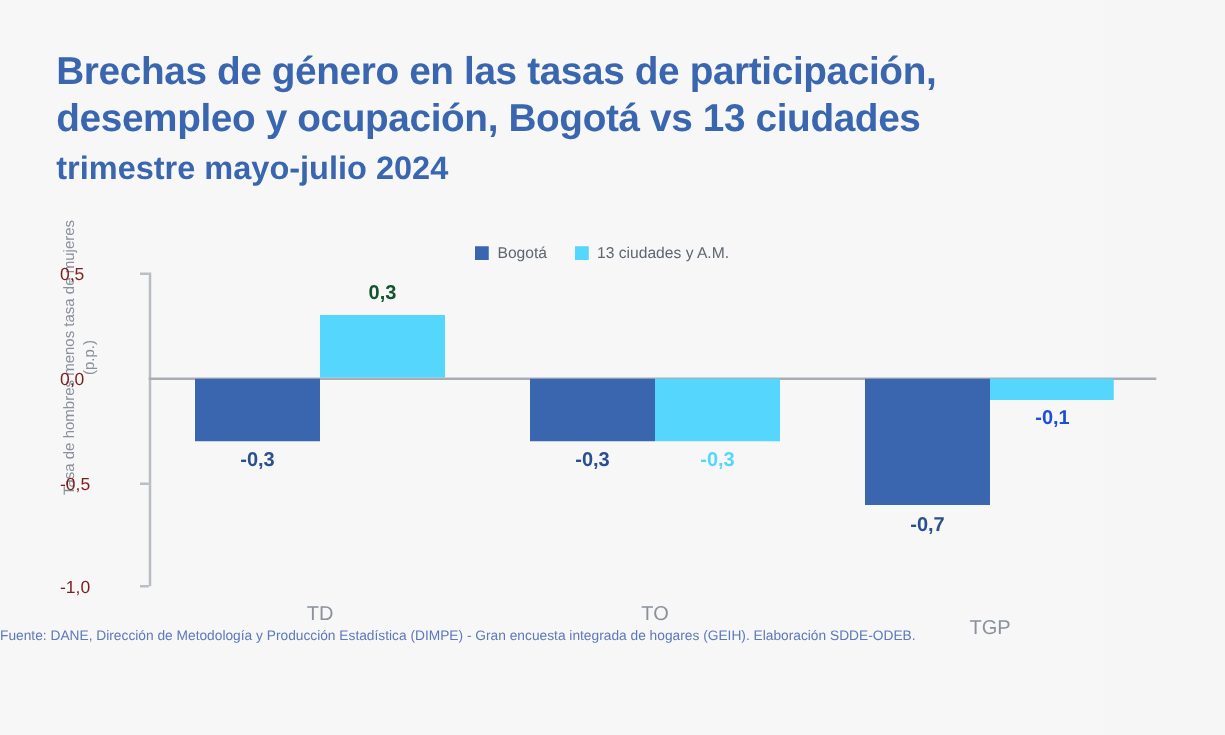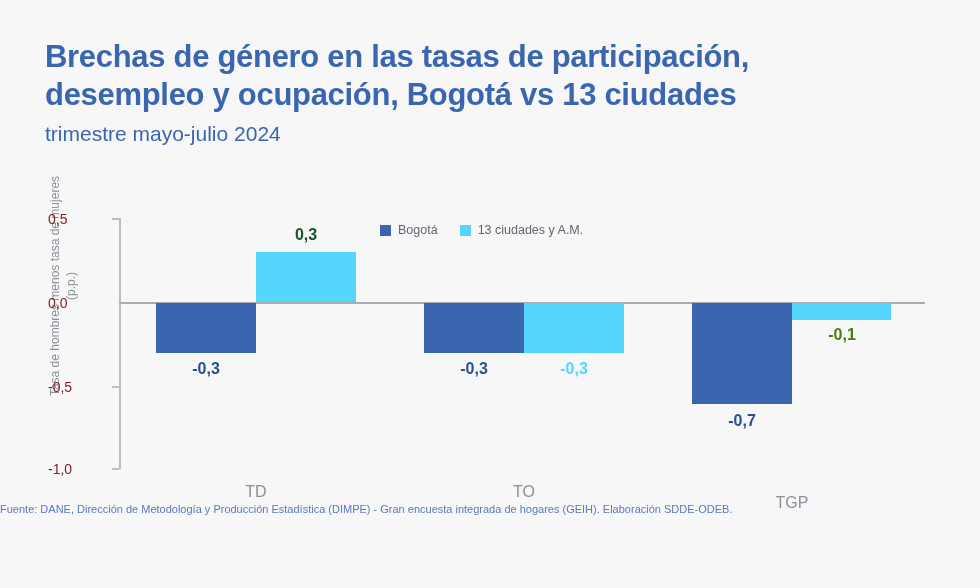--- a/index.html
+++ b/index.html
@@ -32,35 +32,34 @@
     color: #3a66b0;
     font-size: 31px;
     font-weight: bold;
     line-height: 38px;
     letter-spacing: -0.3px;
     margin: 0;
     white-space: pre-line;
   }
   .subtitle {
     color: #3a66b0;
-    font-size: 21px;
-    font-weight: normal;
+    font-size: 26px;
+    font-weight: bold;
     line-height: 30px;
     margin: 5px 0 0 0;
   }
 
   
   .legend {
     position: absolute;
     left: 380px;
     top: 195px;
     display: flex;
     align-items: center;
     gap: 22px;
-    margin-top: 28px;
   }
   .legend-item {
     display: flex;
     align-items: center;
     gap: 7px;
   }
   .legend-swatch {
     width: 11px;
     height: 11px;
     display: inline-block;
@@ -199,21 +198,21 @@
 
     <div class="bar" style="left:524px; top:303px; width:100px; height:50px; background:#55d6fd;"></div>
     <div class="bar-value" style="left:574px; top:360px; color:#55d6fd;">-0,3</div>
 
     <div class="cat-label" style="left:524px; top:483px;">TO</div>
 
     <div class="bar" style="left:692px; top:303px; width:100px; height:101px; background:#3a66b0;"></div>
     <div class="bar-value" style="left:742px; top:412px; color:#2a4f8f;">-0,7</div>
 
     <div class="bar" style="left:792px; top:303px; width:99px; height:17px; background:#55d6fd;"></div>
-    <div class="bar-value" style="left:842px; top:326px; color:#4d7c0f;">-0,1</div>
+    <div class="bar-value" style="left:842px; top:326px; color:#1d4ed8;">-0,1</div>
 
     <div class="cat-label" style="left:792px; top:494px;">TGP</div>
 
   </div>
 
   <div class="footer">Fuente: DANE, Dirección de Metodología y Producción Estadística (DIMPE) - Gran encuesta integrada de hogares (GEIH). Elaboración SDDE-ODEB.</div>
 
 </div>
 
 </body></html>

